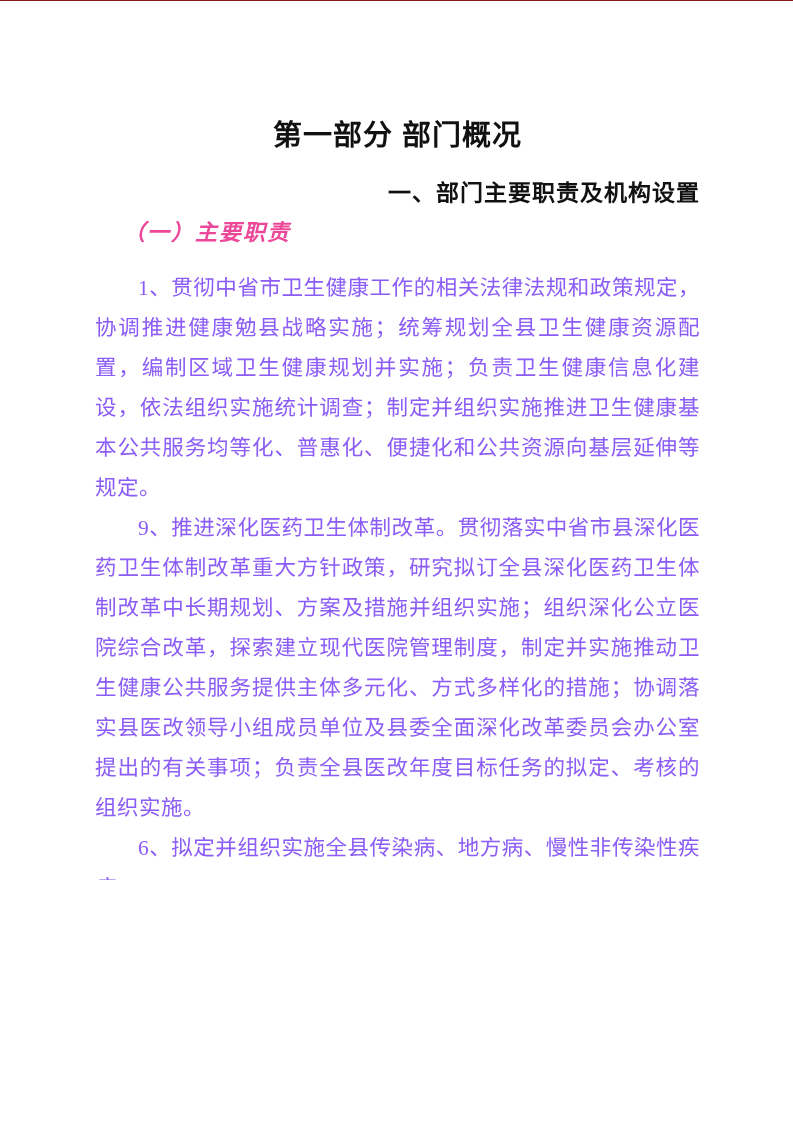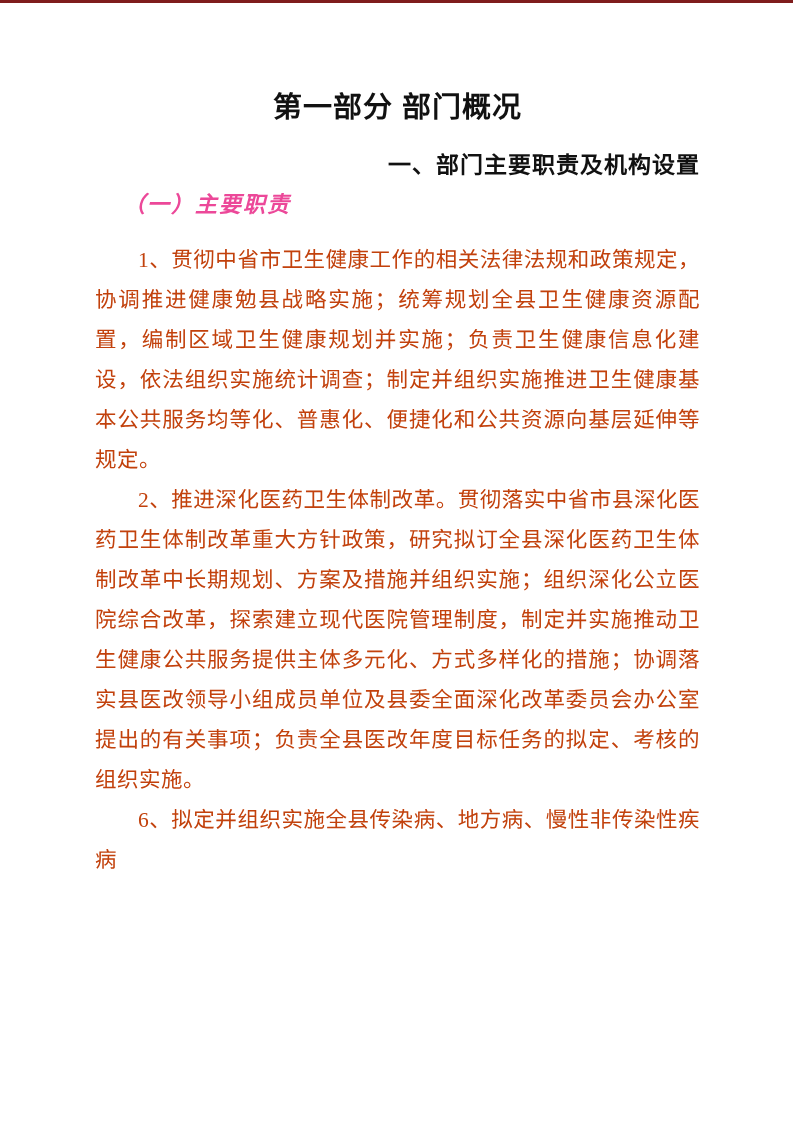--- a/index.html
+++ b/index.html
@@ -6,23 +6,23 @@
     margin: 0;
     padding: 0;
     background: #ffffff;
   }
   .page {
     position: relative;
     width: 793px;
     height: 880px;
     margin: 0 auto;
     background: #ffffff;
-    border-top: 3px solid #7f1d1d;
+    border-top: 1px solid #7f1d1d;
     box-sizing: border-box;
-    padding: 88px 93px 0 95px;
+    padding: 118px 93px 0 95px;
     overflow: hidden;
     color: #111111;
   }
   .doc-title {
     margin: 0 0 28px 0;
     text-align: center;
     font-family: "Liberation Sans", "DejaVu Sans", sans-serif;
     font-weight: 700;
     font-size: 29px;
     line-height: 33px;
@@ -53,33 +53,33 @@
     color: #ec4899;
   }
   .body-text p {
     margin: 0;
     font-family: "Liberation Serif", "DejaVu Serif", serif;
     font-size: 21.5px;
     line-height: 40px;
     letter-spacing: 0.5px;
     text-align: justify;
     text-indent: 2em;
-    color: #c2410c;
+    color: #8b5cf6;
   }
 </style>
 </head>
 <body>
 
 <div class="page">
 
   <h1 class="doc-title">第一部分 部门概况</h1>
 
   <h2 class="section-heading">一、部门主要职责及机构设置</h2>
 
   <h3 class="subsection-heading">（一）主要职责</h3>
 
   <div class="body-text">
     <p>1、贯彻中省市卫生健康工作的相关法律法规和政策规定，协调推进健康勉县战略实施；统筹规划全县卫生健康资源配置，编制区域卫生健康规划并实施；负责卫生健康信息化建设，依法组织实施统计调查；制定并组织实施推进卫生健康基本公共服务均等化、普惠化、便捷化和公共资源向基层延伸等规定。</p>
-    <p>2、推进深化医药卫生体制改革。贯彻落实中省市县深化医药卫生体制改革重大方针政策，研究拟订全县深化医药卫生体制改革中长期规划、方案及措施并组织实施；组织深化公立医院综合改革，探索建立现代医院管理制度，制定并实施推动卫生健康公共服务提供主体多元化、方式多样化的措施；协调落实县医改领导小组成员单位及县委全面深化改革委员会办公室提出的有关事项；负责全县医改年度目标任务的拟定、考核的组织实施。</p>
+    <p>9、推进深化医药卫生体制改革。贯彻落实中省市县深化医药卫生体制改革重大方针政策，研究拟订全县深化医药卫生体制改革中长期规划、方案及措施并组织实施；组织深化公立医院综合改革，探索建立现代医院管理制度，制定并实施推动卫生健康公共服务提供主体多元化、方式多样化的措施；协调落实县医改领导小组成员单位及县委全面深化改革委员会办公室提出的有关事项；负责全县医改年度目标任务的拟定、考核的组织实施。</p>
     <p>6、拟定并组织实施全县传染病、地方病、慢性非传染性疾病</p>
   </div>
 
 </div>
 
 </body></html>

